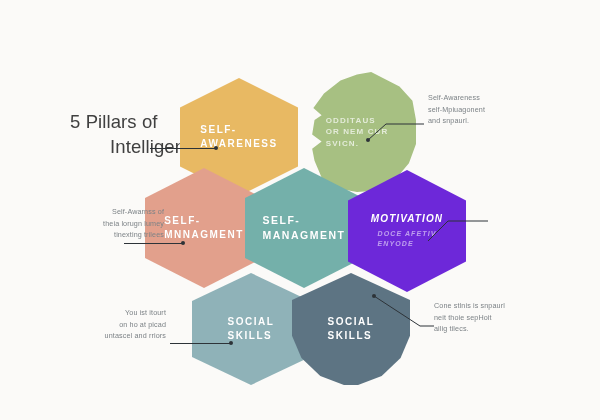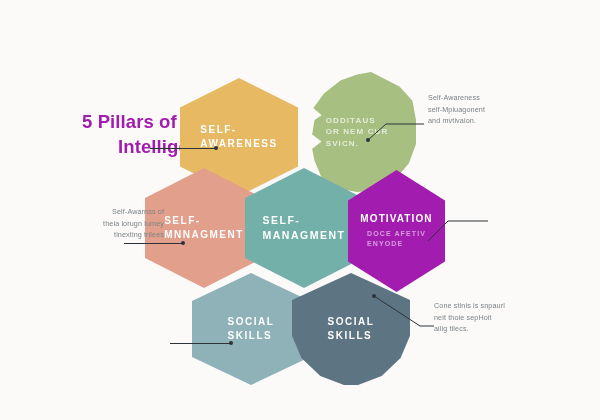--- a/index.html
+++ b/index.html
@@ -20,25 +20,24 @@
     background: #fbfaf8;
   }
 
   
   .title {
     position: absolute;
     left: 70px;
     top: 110px;
     width: 175px;
     font-size: 18.5px;
-    font-weight: bold;
+    font-weight: normal;
     line-height: 1.33;
-    color: #a21caf;
+    color: #404040;
     letter-spacing: .1px;
-    margin-left: 12px;
   }
   .title .line2 { display: block; text-align: center; }
 
   
   .hex {
     position: absolute;
     clip-path: polygon(50% 0%, 100% 25%, 100% 75%, 50% 100%, 0% 75%, 0% 25%);
     display: flex;
     flex-direction: column;
     align-items: center;
@@ -74,21 +73,21 @@
   
   .hex.rounded-bottom {
     clip-path: polygon(50% 0%, 100% 24%, 100% 56%, 92% 76%, 76% 92%,
                        56% 100%, 44% 100%, 24% 92%, 8% 76%, 0% 56%, 0% 24%);
   }
 
   #hex-self-awareness { left: 180px; top: 78px;  width: 118px; height: 118px; background: #e8b963; }
   #hex-green          { left: 298px; top: 72px;  width: 118px; height: 120px; background: #a7c082; }
   #hex-self-mgmt-l    { left: 145px; top: 168px; width: 118px; height: 120px; background: #e2a08c; }
   #hex-self-mgmt-c    { left: 245px; top: 168px; width: 118px; height: 120px; background: #74b0aa; }
-  #hex-motivation     { left: 348px; top: 170px; width: 97px; height: 122px; background: #a21caf; }
+  #hex-motivation     { left: 348px; top: 170px; width: 118px; height: 122px; background: #6d28d9; font-style: italic; }
   #hex-social-1       { left: 192px; top: 273px; width: 118px; height: 112px; background: #8fb2b8; }
   #hex-social-2       { left: 292px; top: 273px; width: 118px; height: 112px; background: #5d7483; }
 
   
   .note {
     position: absolute;
     font-size: 7.2px;
     line-height: 1.62;
     color: #7c8286;
     white-space: pre-line;
@@ -177,25 +176,28 @@
   <div class="dot" style="left:372px; top:294px;"></div>
 
   <div class="conn" style="left:124px; top:243px; width:60px;"></div>
   <div class="dot" style="left:181px; top:241px;"></div>
 
   <div class="conn" style="left:170px; top:343px; width:62px;"></div>
   <div class="dot" style="left:229px; top:341px;"></div>
 
   <div class="note right" style="left:428px; top:92px; width:110px;">Self-Awareness
 self-Mpiuagonent
-and mvtivaion.</div>
+and snpaurl.</div>
 
 
   <div class="note right" style="left:434px; top:300px; width:120px;">Cone stlnis is snpaurl
 neit thoie sepHoit
 ailig tilecs.</div>
 
   <div class="note rightal" style="left:52px; top:206px; width:112px;">Self-Awarnss of
 theia lorugn lumey
 tinexting trilees</div>
 
+  <div class="note rightal" style="left:56px; top:307px; width:110px;">You ist itourt
+on ho at picad
+untascel and rriors</div>
 
 </div>
 
 </body></html>

